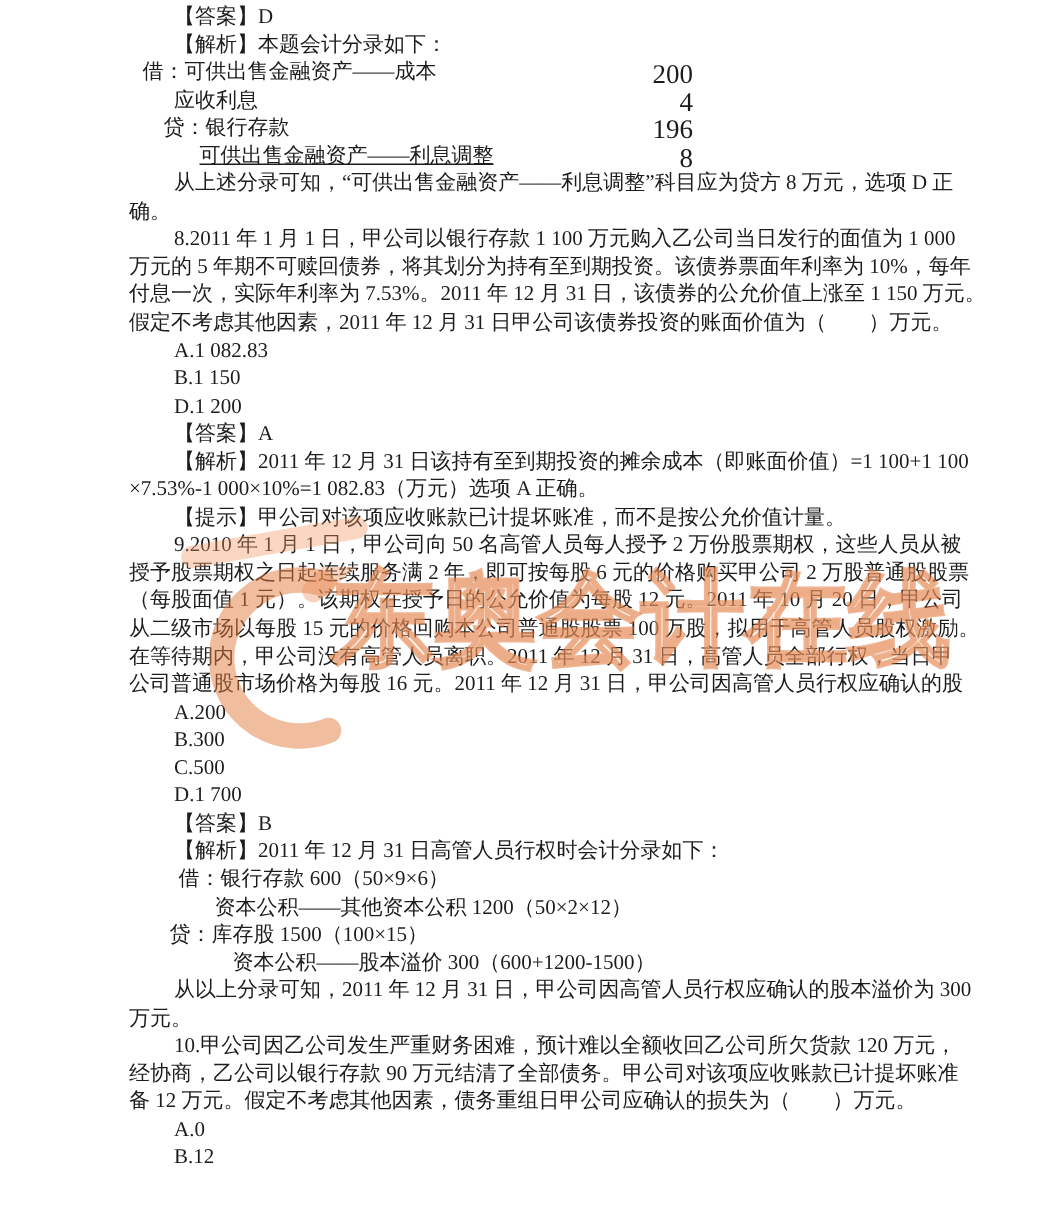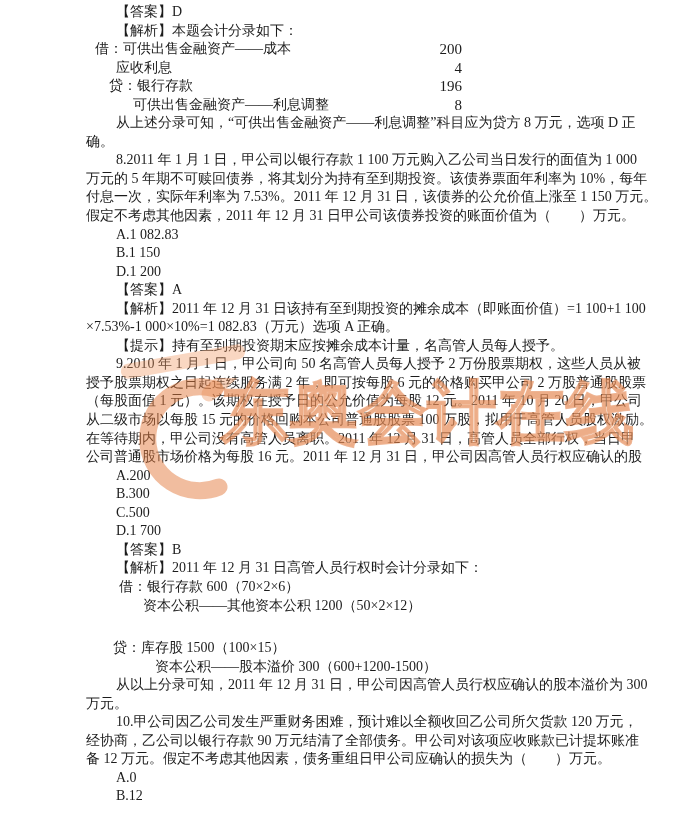--- a/index.html
+++ b/index.html
@@ -13,28 +13,28 @@
     position:absolute;left:86px;top:3px;width:540px;z-index:1;
     font-size:14px;line-height:18.55px;
   }
   .line{position:relative;white-space:nowrap;height:18.55px;}
   
   .para{padding-left:30px;}
   .flush{padding-left:0;}
   .jie1{padding-left:9px;}
   .item1{padding-left:30px;}
   .dai1{padding-left:23px;}
-  .item1b{padding-left:47px;}
+  .item1b{padding-left:47px;text-decoration:underline;}
   .jie2{padding-left:33px;}
   .item2{padding-left:57px;}
-  .dai2{padding-left:27px;margin-top:24px;}
+  .dai2{padding-left:27px;}
   .item2b{padding-left:69px;}
   .amount{
     position:absolute;left:336px;top:0;width:40px;text-align:right;
-    font-size:15px;
+    font-size:18px;
   }
   
   .watermark{
     position:absolute;left:105px;top:345px;width:470px;height:165px;
     z-index:5;pointer-events:none;
   }
   .wm-tail{
     position:absolute;left:15px;top:9px;width:126px;height:15px;
     background:rgba(238,150,94,0.38);border-radius:8px;
     transform:rotate(-10deg);
@@ -128,21 +128,21 @@
     </div>
       <div class="line para">
       <span>【解析】2011 年 12 月 31 日该持有至到期投资的摊余成本（即账面价值）=1 100+1 100</span>
       
     </div>
       <div class="line flush">
       <span>×7.53%-1 000×10%=1 082.83（万元）选项 A 正确。</span>
       
     </div>
       <div class="line para">
-      <span>【提示】持有至到期投资期末应按摊余成本计量，名高管人员每人授予。</span>
+      <span>【提示】甲公司对该项应收账款已计提坏账准，而不是按公允价值计量。</span>
       
     </div>
       <div class="line para">
       <span>9.2010 年 1 月 1 日，甲公司向 50 名高管人员每人授予 2 万份股票期权，这些人员从被</span>
       
     </div>
       <div class="line flush">
       <span>授予股票期权之日起连续服务满 2 年，即可按每股 6 元的价格购买甲公司 2 万股普通股股票</span>
       
     </div>
@@ -180,21 +180,21 @@
     </div>
       <div class="line para">
       <span>【答案】B</span>
       
     </div>
       <div class="line para">
       <span>【解析】2011 年 12 月 31 日高管人员行权时会计分录如下：</span>
       
     </div>
       <div class="line jie2">
-      <span>借：银行存款 600（70×2×6）</span>
+      <span>借：银行存款 600（50×9×6）</span>
       
     </div>
       <div class="line item2">
       <span>资本公积——其他资本公积 1200（50×2×12）</span>
       
     </div>
       <div class="line dai2">
       <span>贷：库存股 1500（100×15）</span>
       
     </div>

